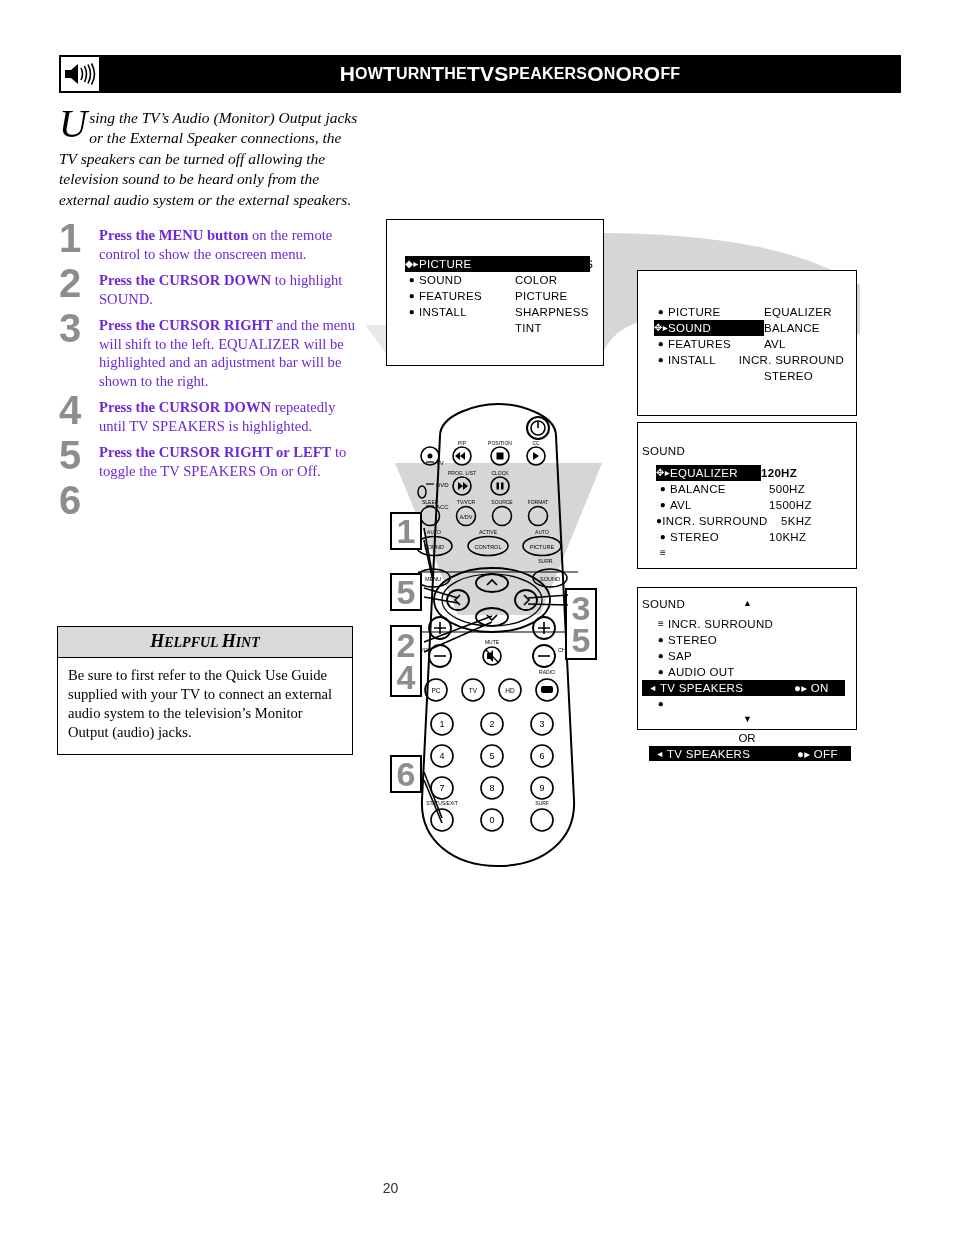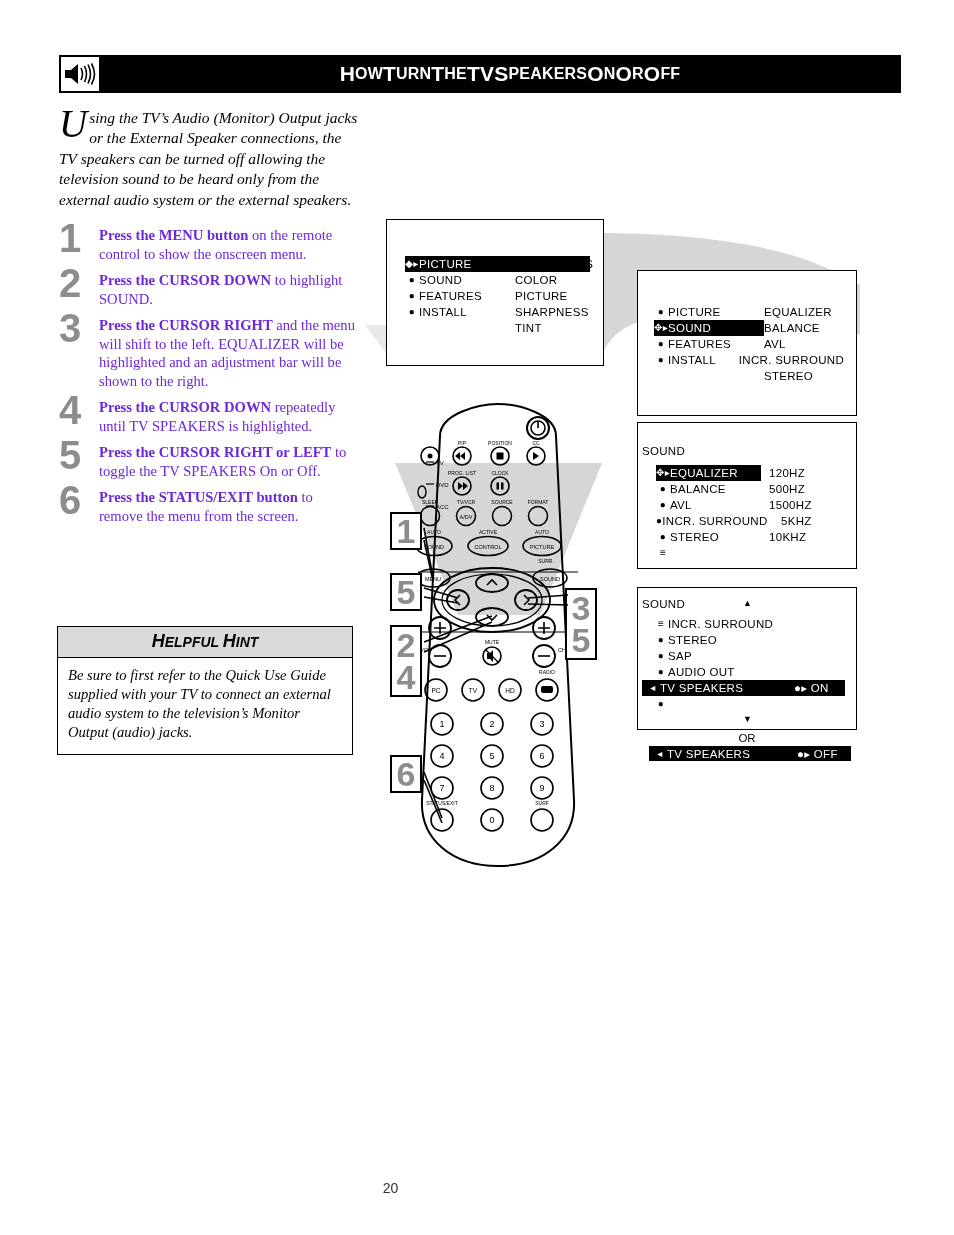--- a/index.html
+++ b/index.html
@@ -84,31 +84,30 @@
     position: absolute; left: 57px; top: 626px;
     width: 296px;
     border: 1px solid #000;
     background: #ffffff;
   }
   #hint-head {
     background: #d9d9d9;
     border-bottom: 1.5px solid #000;
     text-align: center;
     padding: 4px 0 5px 0;
-    font-family: Liberation Sans, sans-serif;
+    font-family: Liberation Serif, serif;
     font-weight: bold;
     font-style: italic;
     font-size: 18px;
   }
   #hint-head .sc { font-size: 14px; }
   #hint-body {
     padding: 8px 10px 12px 10px;
     font-size: 14.6px;
     line-height: 1.3;
-    font-style: italic;
   }
 
   
   .osd {
     position: absolute;
     background: #ffffff;
     border: 1.4px solid #000;
     font-family: "Liberation Sans", sans-serif;
     font-size: 11.5px;
     letter-spacing: 0.3px;
@@ -240,21 +239,20 @@
   <div class="step">
     <div class="step-num">4</div>
     <div class="step-txt"><b>Press the CURSOR DOWN</b><span> repeatedly until TV SPEAKERS is highlighted.</span></div>
   </div>
   <div class="step">
     <div class="step-num">5</div>
     <div class="step-txt"><b>Press the CURSOR RIGHT or LEFT</b><span> to toggle the TV SPEAKERS On or Off.</span></div>
   </div>
   <div class="step">
     <div class="step-num">6</div>
-    <div class="step-txt"><b>Press the STATUS/EXIT button</b><span> to remove the menu from the screen.</span></div>
   </div>
 </div>
 
 <div id="hint-box">
   <div id="hint-head"><span>H</span><span class="sc">ELPFUL </span><span>H</span><span class="sc">INT</span></div>
   <div id="hint-body">Be sure to first refer to the Quick Use Guide supplied with your TV to connect an external audio system to the television’s Monitor Output (audio) jacks.</div>
 </div>
 
 <svg class="connector" style="left:340px; top:215px; width:560px; height:600px;" viewBox="0 0 560 600">
 
@@ -346,21 +344,21 @@
 </div>
 
 <div class="osd" id="osd3">
   <div class="osd-title" style="position:absolute;left:4px;top:22px;">SOUND</div>
   <div style="position:absolute;left:18px;top:42px;">
     <div class="osd-row" style="width:185px;">
       <span class="osd-left osd-hl" style="height:16px;width:105px;">
           <span class="osd-bullet">✥▸</span>
           <span class="osd-label">EQUALIZER</span>
         </span>
-      <span class="osd-right" style="margin-left:8px;">120HZ</span>
+      <span class="osd-right" style="font-weight:bold;">120HZ</span>
     </div>
     <div class="osd-row" style="width:185px;">
       <span class="osd-left" style="width:105px;">
           <span class="osd-bullet">●</span>
           <span class="osd-label">BALANCE</span>
         </span>
       <span class="osd-right" style="margin-left:8px;">500HZ</span>
     </div>
     <div class="osd-row" style="width:185px;">
       <span class="osd-left" style="width:105px;">

